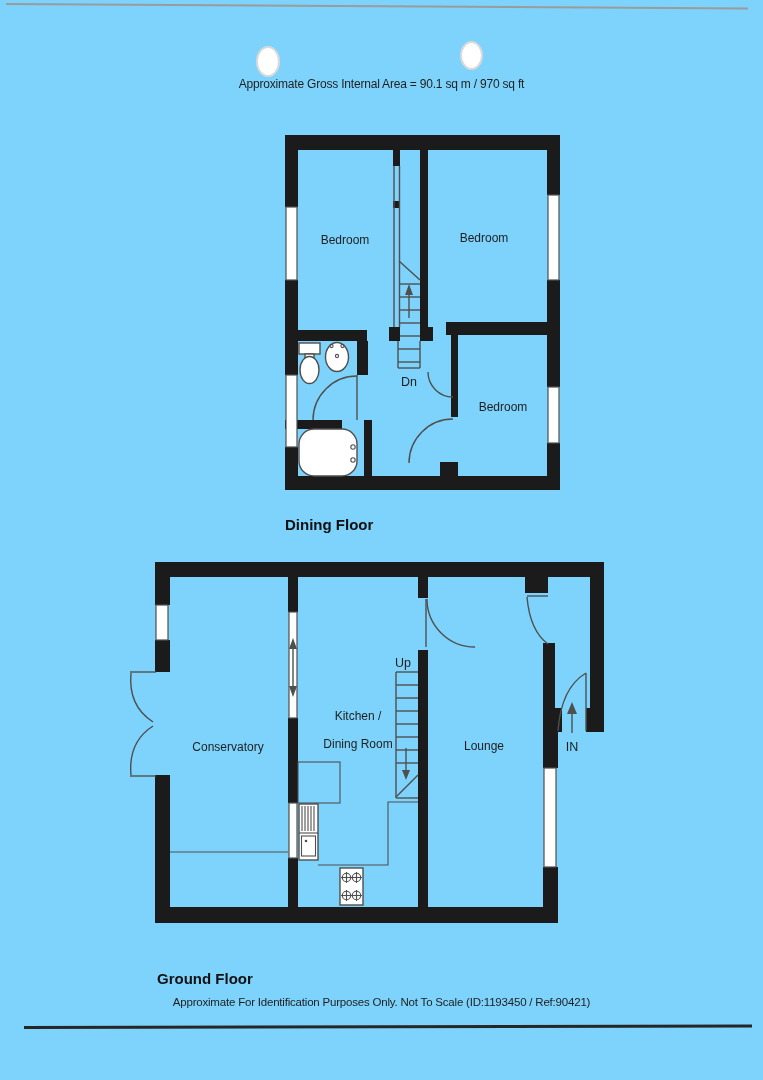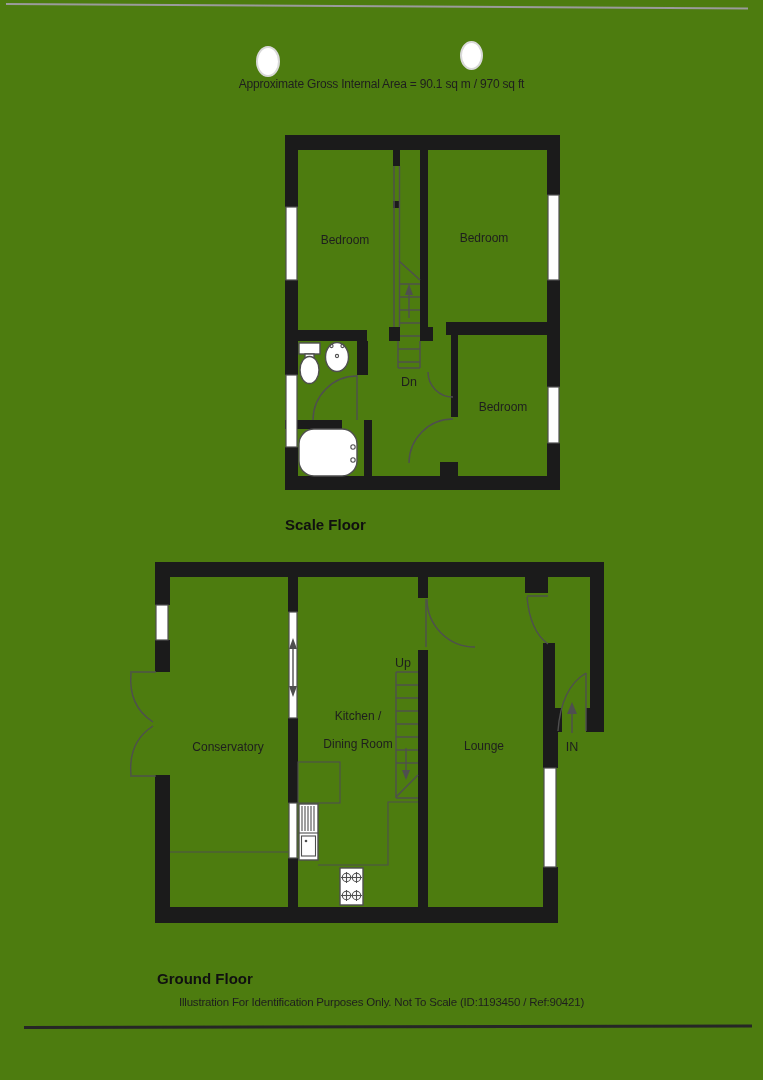--- a/index.html
+++ b/index.html
@@ -1,17 +1,17 @@
 <!DOCTYPE html>
 <html style="--wall: #1b1b1b; --line: #4f4f4f; --text: #1e1e1e; --scanline: #9b9b9b;"><head>
 <meta charset="utf-8">
 <style>
   :root{ --wall:#1b1b1b; --line:#4f4f4f; --text:#1e1e1e; --scanline:#9b9b9b; }
   html,body{margin:0;padding:0;background:#fff;}
-  .page{position:relative;width:763px;height:1080px;background:#4d7c0f;
+  .page{position:relative;width:763px;height:1080px;background:#7dd3fc;
         font-family:"Liberation Sans",sans-serif;overflow:hidden;}
   .scan-top{position:absolute;left:6px;top:3px;width:742px;height:2px;
             background:var(--scanline);transform:rotate(.35deg);transform-origin:left center;}
   .scan-bottom{position:absolute;left:24px;top:1026px;width:728px;height:3px;
                background:#262626;transform:rotate(-.12deg);transform-origin:left center;}
   .hole{position:absolute;border:2px solid #d9d9d9;border-radius:50%;background:#fff;}
   .hole1{left:256px;top:46px;width:20px;height:27px;}
   .hole2{left:460px;top:41px;width:19px;height:25px;}
   .area-note{position:absolute;top:77px;left:0;width:100%;text-align:center;
              font-size:12px;letter-spacing:-.2px;color:var(--text);}
@@ -212,18 +212,18 @@
       </g>
       <text class="rm" x="228" y="751">Conservatory</text>
       <text class="rm" x="358" y="720">Kitchen /</text>
       <text class="rm" x="358" y="748">Dining Room</text>
       <text class="rm" x="484" y="750">Lounge</text>
       <text class="sm" x="403" y="667">Up</text>
       <text class="sm" x="572" y="751">IN</text>
     </g>
   </svg>
 
-  <div class="floor-label first-floor-label">Scale Floor</div>
+  <div class="floor-label first-floor-label">Dining Floor</div>
   <div class="floor-label ground-floor-label">Ground Floor</div>
 
-  <div class="disclaimer">Illustration For Identification Purposes Only. Not To Scale (ID:1193450 / Ref:90421)</div>
+  <div class="disclaimer">Approximate For Identification Purposes Only. Not To Scale (ID:1193450 / Ref:90421)</div>
   <div class="scan-bottom"></div>
 </div>
 
 </body></html>

